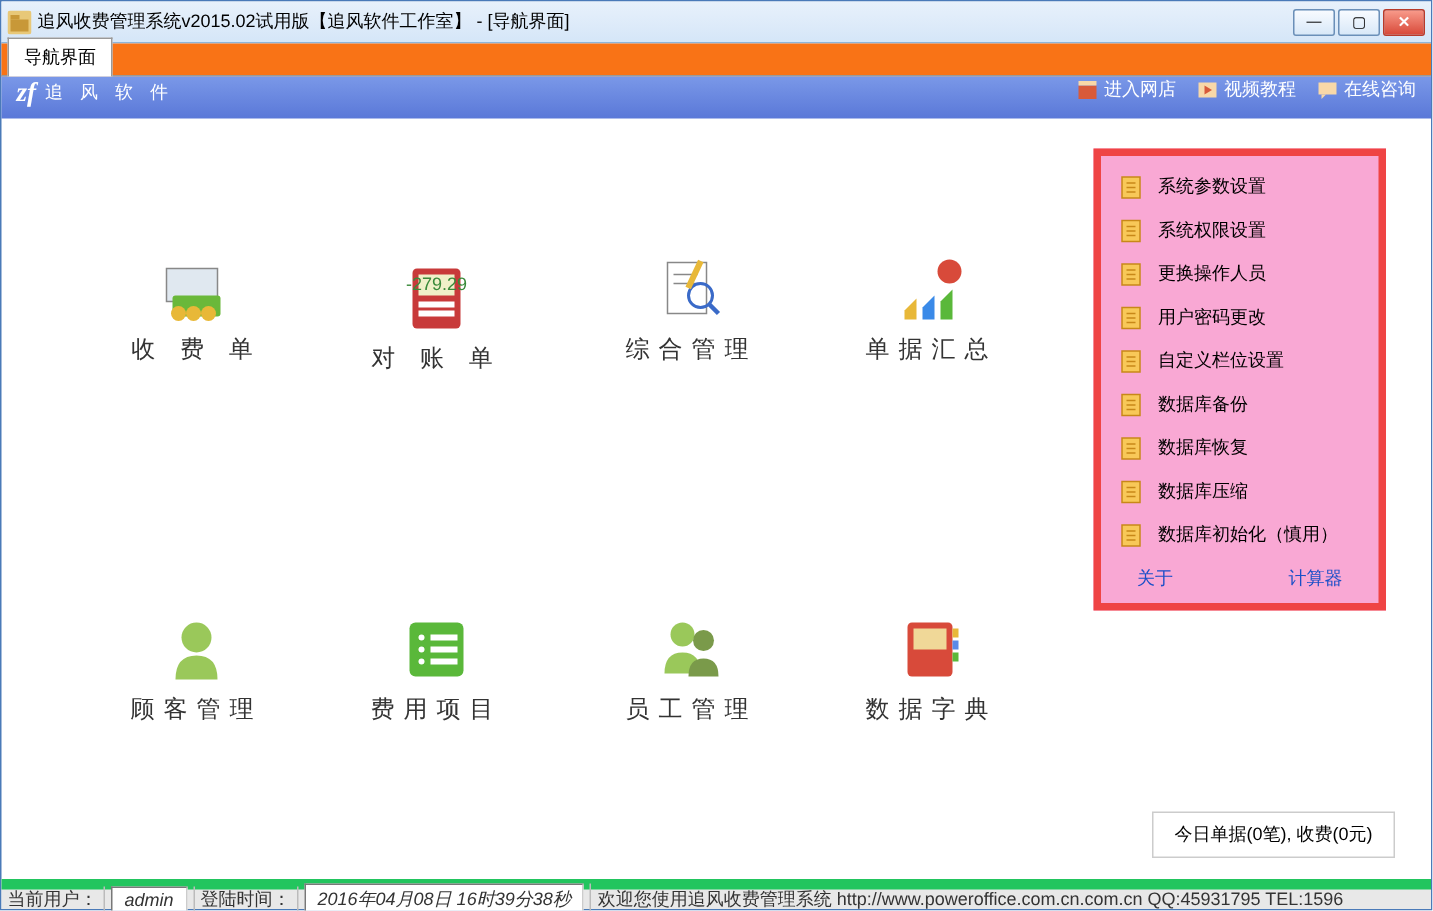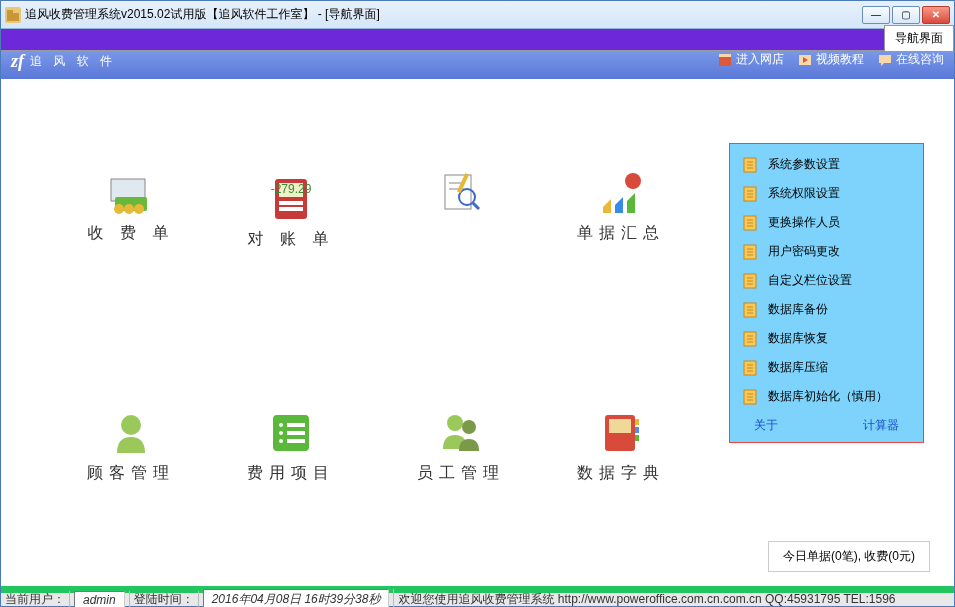--- a/index.html
+++ b/index.html
@@ -8,41 +8,41 @@
 
 .window { width: 955px; height: 607px; border: 1px solid #4a7ab8; background: #fff; display: flex; flex-direction: column; }
 .titlebar { height: 28px; background: linear-gradient(#e8f1fb, #d5e6f8); display: flex; align-items: center; padding: 0 4px; border-bottom: 1px solid #8eb4d8; }
 .titlebar .app-icon { width: 16px; height: 16px; margin-right: 4px; }
 .titlebar .title-text { flex: 1; color: #000; }
 .win-ctrls { display: flex; gap: 2px; }
 .win-btn { width: 28px; height: 18px; border: 1px solid #6a8fb8; background: linear-gradient(#f8fbff,#d8e8f8); border-radius: 2px; display: flex; align-items: center; justify-content: center; font-size: 10px; cursor: pointer; }
 .win-btn.close { background: linear-gradient(#f89a8a,#d84a3a); color: #fff; border-color: #b83a2a; font-weight: bold; }
 
 
-.tab-row { height: 22px; background: #6d28d9; border-bottom: 1px solid #999; display: flex; align-items: flex-end; padding-left: 20px; justify-content: flex-end; }
+.tab-row { height: 22px; background: #f97316; border-bottom: 1px solid #999; display: flex; align-items: flex-end; padding-left: 4px; }
 .tab { border: 1px solid #999; border-bottom: none; background: #fff; padding: 4px 10px; font-size: 12px; position: relative; top: 1px; }
 
 
 .topband { height: 28px; background: linear-gradient(#7a98e8, #5a78d8); display: flex; align-items: flex-start; padding: 0 10px; color: #fff; }
 .logo-area { display: flex; align-items: center; gap: 6px; flex: 1; }
 .logo-zf { font-style: italic; font-family: cursive; font-size: 18px; font-weight: bold; color: #fff; }
 .logo-text { letter-spacing: 4px; }
 .topband-links { display: flex; gap: 14px; }
 .topband-link { display: flex; align-items: center; gap: 4px; cursor: pointer; }
 .link-icon { width: 14px; height: 14px; display: inline-block; }
 
 
 .content { flex: 1; display: flex; position: relative; }
 .icon-area { flex: 1; position: relative; }
 .icon-item { position: absolute; width: 120px; text-align: center; cursor: pointer; }
 .icon-item .big-icon { width: 48px; height: 48px; margin: 0 auto 6px; display: block; }
 .icon-item .label { font-size: 16px; letter-spacing: 6px; color: #333; }
 
 
-.side-panel { position: absolute; right: 30px; top: 20px; width: 195px; border: 1px solid #ef4444; background: #7dd3fc; padding: 8px 6px; margin-top: 44px; }
+.side-panel { position: absolute; right: 30px; top: 20px; width: 195px; border: 5px solid #ef4444; background: #f9a8d4; padding: 8px 6px; }
 .side-item { display: flex; align-items: center; gap: 10px; padding: 4px 6px; cursor: pointer; margin-bottom: 4px; }
 .side-links { display: flex; justify-content: space-between; padding: 4px 18px 0; }
 .side-links a { color: #1a4fc8; text-decoration: none; cursor: pointer; }
 
 
 .today-box { position: absolute; right: 24px; bottom: 14px; border: 1px solid #ccc; background: #fff; padding: 6px 14px; }
 
 
 .statusbar { height: 20px; background: #e8e8e8; border-top: 7px solid #22c55e; display: flex; align-items: center; font-size: 12px; color: #333; }
 .statusbar .seg { padding: 0 4px; border-right: 1px solid #bbb; white-space: nowrap; }
@@ -144,20 +144,21 @@
         <span class="big-icon">
             <svg viewBox="0 0 48 48">
               <rect x="8" y="6" width="26" height="34" fill="#fff" stroke="#888"></rect>
               <line x1="12" y1="14" x2="28" y2="14" stroke="#888"></line>
               <line x1="12" y1="20" x2="28" y2="20" stroke="#888"></line>
               <circle cx="30" cy="28" r="8" fill="none" stroke="#3a6ac8" stroke-width="2"></circle>
               <line x1="36" y1="34" x2="42" y2="40" stroke="#3a6ac8" stroke-width="3"></line>
               <rect x="24" y="4" width="4" height="20" fill="#e8b838" transform="rotate(25 26 14)"></rect>
             </svg>
           </span>
+        <div class="label">综合管理</div>
       </div>
       <div class="icon-item" style="left:560px; top:90px;">
         <span class="big-icon">
             <svg viewBox="0 0 48 48">
               <path d="M6 38 L14 30 L14 44 L6 44 Z" fill="#e8b838"></path>
               <path d="M18 36 L26 28 L26 44 L18 44 Z" fill="#3a8ae8"></path>
               <path d="M30 32 L38 24 L38 44 L30 44 Z" fill="#5ab83a"></path>
               <circle cx="36" cy="12" r="8" fill="#d84a3a"></circle>
             </svg>
           </span>

